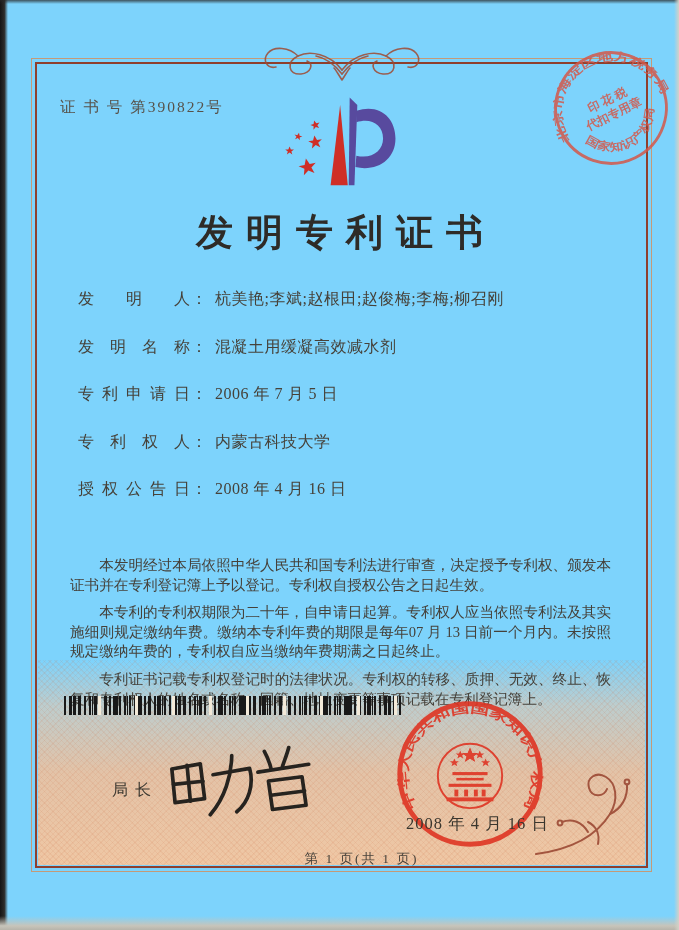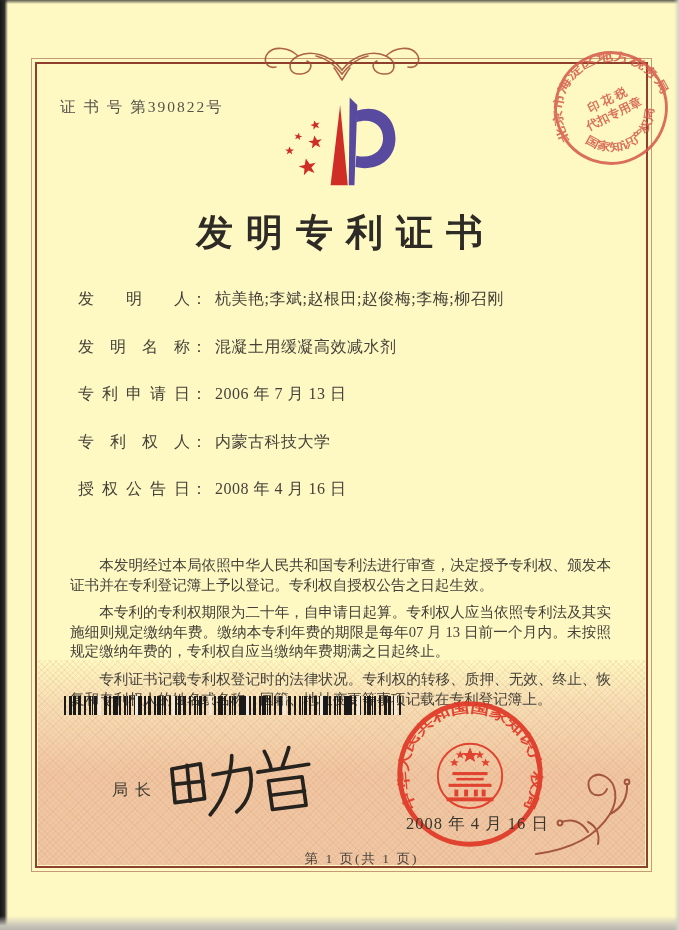--- a/index.html
+++ b/index.html
@@ -1,18 +1,18 @@
 <!DOCTYPE html>
 <html><head>
 <meta charset="utf-8">
 <style>
   html,body{margin:0;padding:0;background:#888;}
   .page{
     position:relative;width:679px;height:930px;overflow:hidden;
-    background:#fef9c3;
+    background:#7dd3fc;
     font-family:"Liberation Serif","DejaVu Serif",serif;
     color:#3b372f;
   }
   
   .scan-edge-left{position:absolute;left:0;top:0;width:8px;height:100%;
     background:linear-gradient(90deg,#151515 0,#2e2d2b 55%,rgba(70,68,64,0) 100%);z-index:40;}
   .scan-edge-top{position:absolute;left:0;top:0;width:100%;height:4px;
     background:linear-gradient(180deg,rgba(40,40,40,.75),rgba(40,40,40,0));z-index:40;}
   .scan-edge-bottom{position:absolute;left:0;bottom:0;width:100%;height:14px;
     background:linear-gradient(180deg,rgba(150,147,138,0),#c7c4ba 70%,#b7b4aa);z-index:40;}
@@ -148,21 +148,21 @@
   <div class="title">发明专利证书</div>
 
   <div class="fields">
     <div class="field-row">
       <span class="flabel">发明人</span><span class="fcolon">：</span><span class="fvalue">杭美艳;李斌;赵根田;赵俊梅;李梅;柳召刚</span>
     </div>
     <div class="field-row">
       <span class="flabel">发明名称</span><span class="fcolon">：</span><span class="fvalue">混凝土用缓凝高效减水剂</span>
     </div>
     <div class="field-row">
-      <span class="flabel">专利申请日</span><span class="fcolon">：</span><span class="fvalue">2006 年 7 月 13 日</span>
+      <span class="flabel">专利申请日</span><span class="fcolon">：</span><span class="fvalue">2006 年 7 月 5 日</span>
     </div>
     <div class="field-row">
       <span class="flabel">专利权人</span><span class="fcolon">：</span><span class="fvalue">内蒙古科技大学</span>
     </div>
     <div class="field-row">
       <span class="flabel">授权公告日</span><span class="fcolon">：</span><span class="fvalue">2008 年 4 月 16 日</span>
     </div>
   </div>
 
   <div class="body-text">

